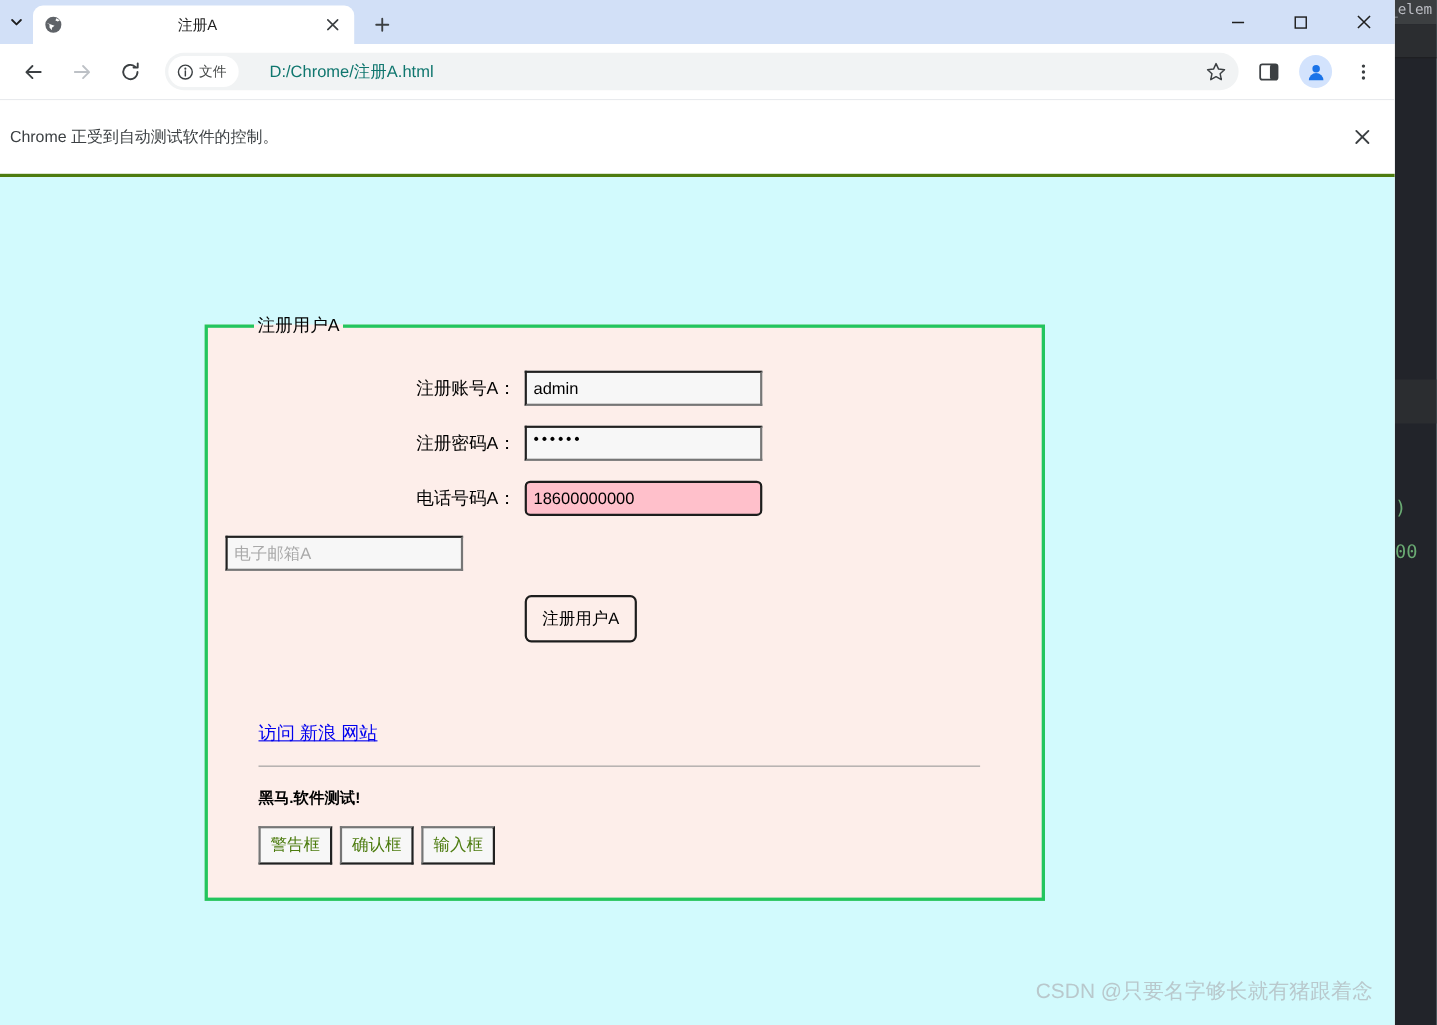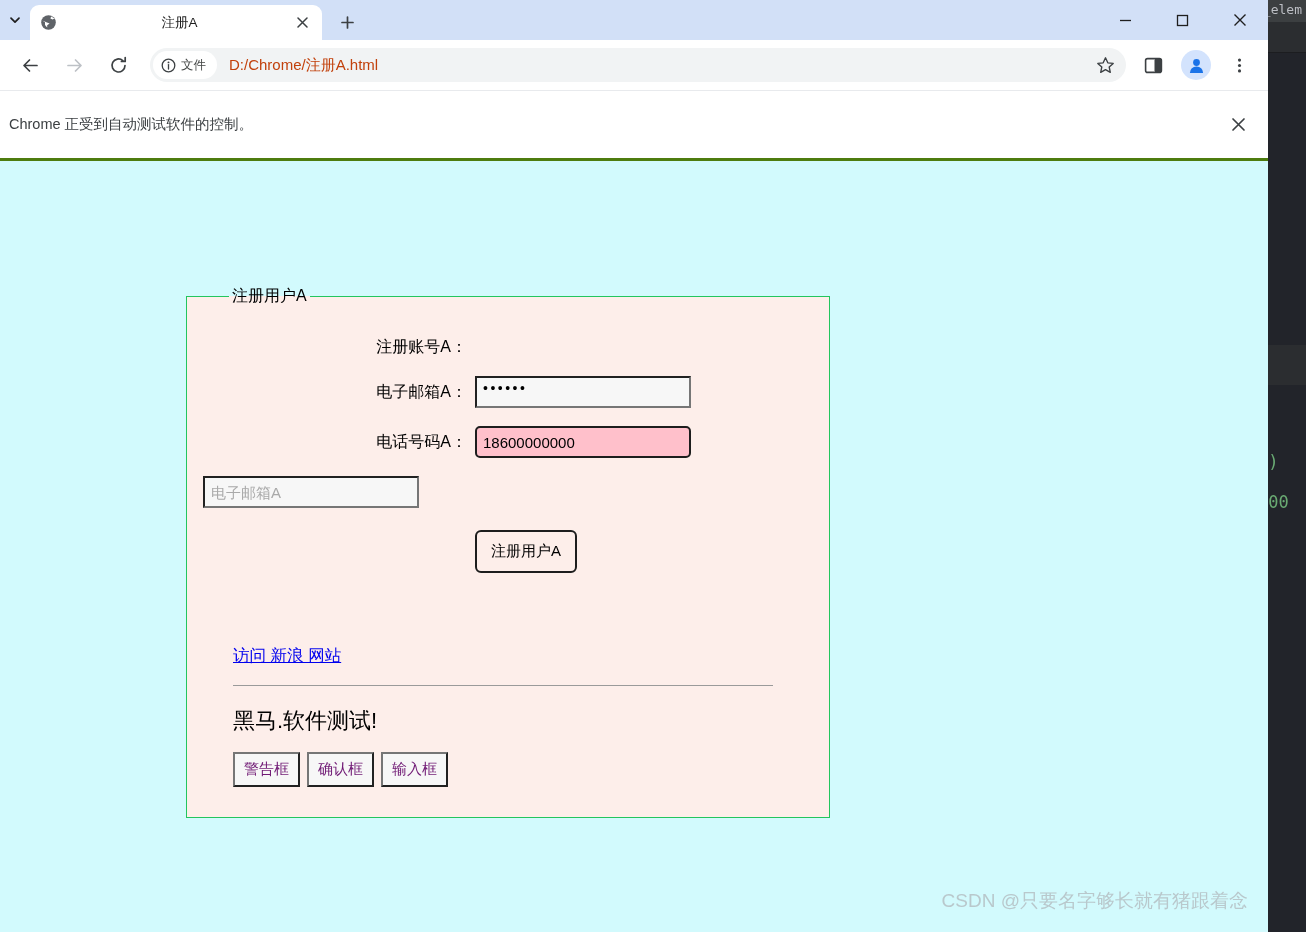--- a/index.html
+++ b/index.html
@@ -193,22 +193,22 @@
     flex: 0 0 auto;
     cursor: pointer;
   }
   .file-chip-label {
     font-size: 12.5px;
     color: #444746;
     white-space: nowrap;
   }
   .omnibox-url {
     font-size: 15px;
-    color: #c2410c;
-    margin-left: 12px;
+    color: #0f766e;
+    margin-left: 28px;
     white-space: nowrap;
     overflow: hidden;
     flex: 1 1 auto;
   }
   .star-btn {
     width: 30px; height: 30px;
     display: flex;
     align-items: center;
     justify-content: center;
     border-radius: 50%;
@@ -272,26 +272,26 @@
     position: relative;
     height: 771px;
     background: #d2fafd;
     overflow: hidden;
   }
 
   fieldset.register-box {
     position: absolute;
     left: 186px;
     top: 125px;
-    width: 644px;
+    width: 764px;
     margin: 0;
     padding: 16px 16px 10px 16px;
     box-sizing: border-box;
     background: #fdeeea;
-    border: 1px solid #22c55e;
+    border: 3px solid #22c55e;
   }
   fieldset.register-box > legend {
     font-size: 16px;
     color: #000000;
     padding: 0 3px;
     margin-left: 26px;
   }
   .fieldset-inner {
     padding: 14px 10px 14px 0;
   }
@@ -359,33 +359,33 @@
     cursor: pointer;
   }
   .divider {
     margin: 18px 30px 0 30px;
     height: 1px;
     background: #9a9a9a;
     border: 0;
   }
   .bold-note {
     margin: 20px 0 0 30px;
-    font-size: 22px;
-    font-weight: normal;
+    font-size: 14px;
+    font-weight: bold;
     color: #000;
   }
   .btn-row {
     margin: 16px 0 6px 30px;
     display: flex;
     gap: 7px;
   }
   .dialog-btn {
     font-family: "Liberation Sans", sans-serif;
     font-size: 15px;
-    color: #701a75;
+    color: #4d7c0f;
     background: #f7f7f7;
     border: 2px outset #767676;
     padding: 6px 9px;
     cursor: pointer;
   }
 
   .watermark {
     position: absolute;
     right: 20px;
     bottom: 18px;
@@ -525,24 +525,25 @@
 
   <div class="viewport">
 
     <fieldset class="register-box">
       <legend>注册用户A</legend>
 
       <div class="fieldset-inner">
 
         <div class="form-row">
           <div class="form-label">注册账号A：</div>
+          <input class="form-input" type="text" value="admin" style="">
         </div>
 
         <div class="form-row">
-          <div class="form-label">电子邮箱A：</div>
+          <div class="form-label">注册密码A：</div>
           <div class="form-input pw-dots">••••••</div>
         </div>
 
         <div class="form-row">
           <div class="form-label">电话号码A：</div>
           <input class="form-input highlight" type="text" value="18600000000" style="">
         </div>
 
         <div class="form-row">
           <input class="form-input" type="text" placeholder="电子邮箱A" style="">

